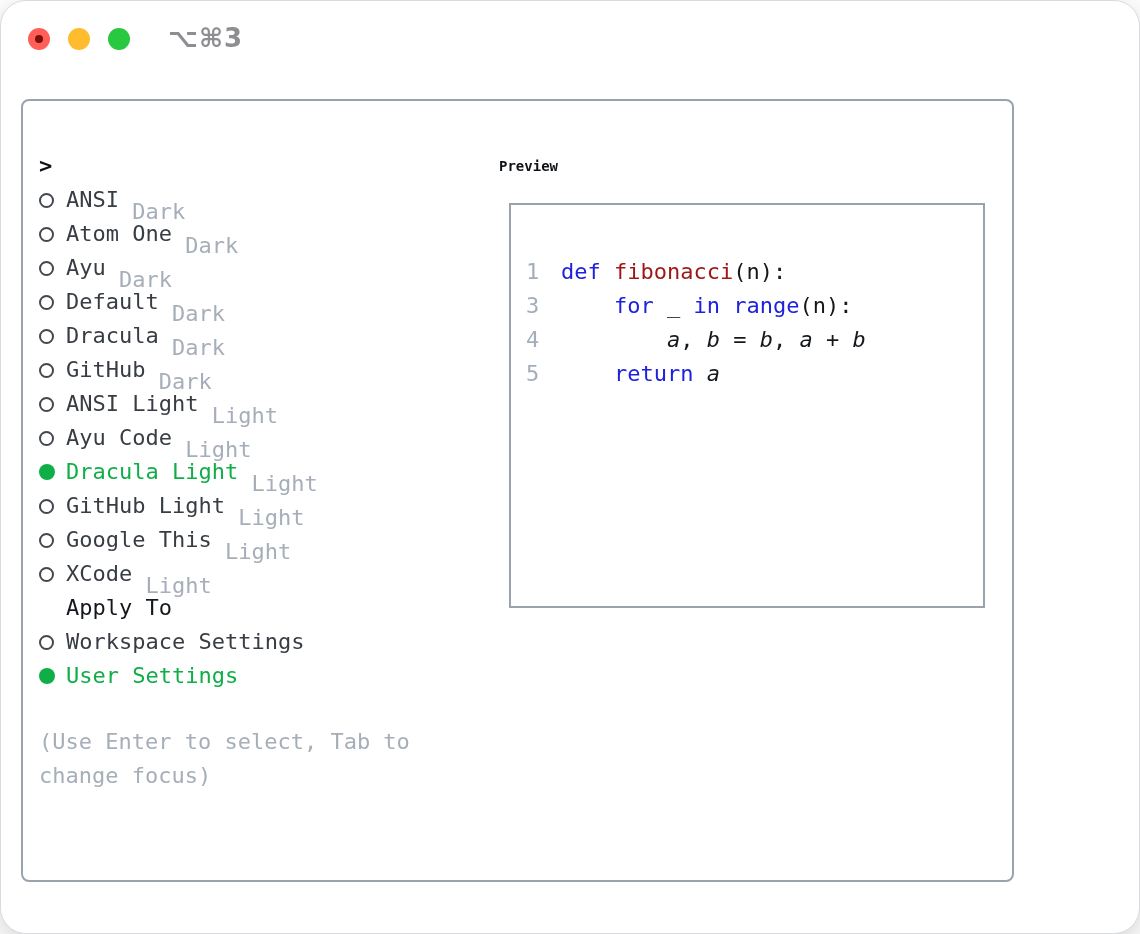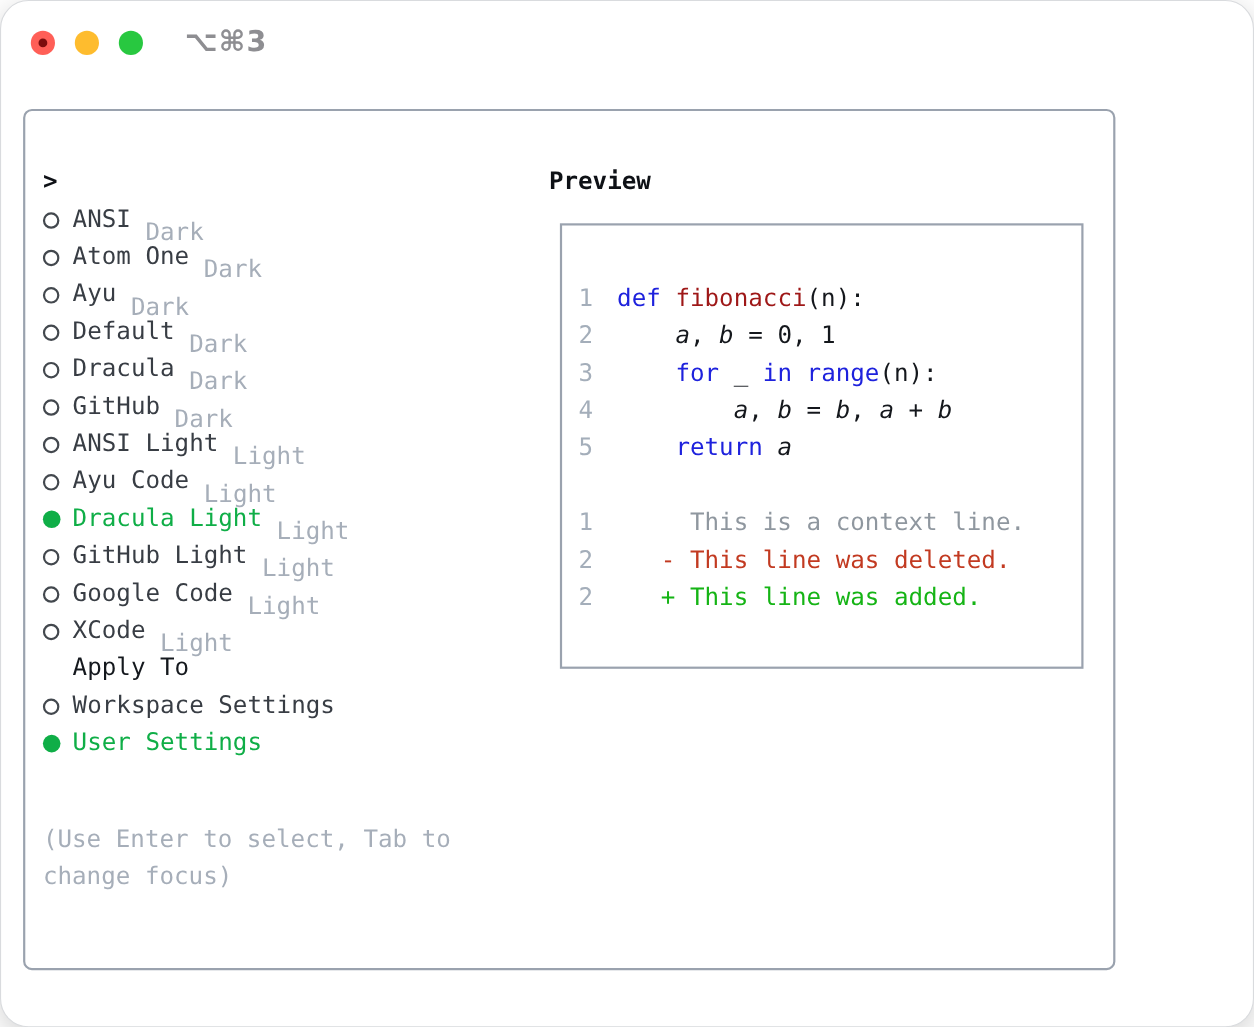--- a/index.html
+++ b/index.html
@@ -32,23 +32,23 @@
   .marker-col{width:27px;flex:none;display:flex;align-items:center;}
   .prompt{font-weight:bold;color:var(--heading-black,#0e1116);}
   .hdr{font-weight:bold;color:var(--heading-black,#0e1116);white-space:pre;}
   .hdr2{color:#14181d;white-space:pre;}
   .circle{width:15px;height:15px;box-sizing:border-box;border:2px solid #43484e;border-radius:50%;}
   .circle.filled{width:16px;height:16px;border:none;background:var(--selected-green,#0fae47);}
   .opt-name{white-space:pre;}
   .opt-variant{white-space:pre;color:var(--muted-gray,#a6aeb9);margin-top:24px;}
   .theme-row.selected .opt-name, .apply-row.selected .opt-name{color:var(--selected-green,#0fae47);}
   .apply-block{}
-  .help{margin-top:54px;max-width:420px;color:var(--muted-gray,#a6aeb9);line-height:34px;}
-  
-  .right-hdr{position:absolute;left:476px;top:48px;font-size:22px;line-height:34px;font-weight:bold;color:var(--heading-black,#0e1116);}
+  .help{margin-top:32px;max-width:420px;color:var(--muted-gray,#a6aeb9);line-height:34px;}
+  
+  .right-hdr{position:absolute;left:476px;top:48px;font-size:14px;line-height:34px;font-weight:bold;color:var(--heading-black,#0e1116);}
   .preview-box{
     position:absolute;left:486px;top:102px;width:476px;height:405px;box-sizing:border-box;
     border:2px solid var(--border-gray,#9aa2ae);
     padding:50px 0 0 15px;font-size:22px;line-height:34px;color:#14171c;overflow:hidden;
   }
   .pline{height:34px;white-space:pre;}
   .pline-gap{height:34px;}
   .lnum{display:inline-block;width:35px;color:var(--line-number-gray,#a4aeba);}
   .tok-kw{color:var(--keyword-blue,#1e22dd);}
   .tok-fn{color:var(--function-red,#9e1717);}
@@ -143,21 +143,21 @@
             <span class="marker-col">
               <span class="circle"></span>
             </span>
             <span class="opt-name">GitHub Light </span>
             <span class="opt-variant">Light</span>
           </div>
           <div class="row theme-row">
             <span class="marker-col">
               <span class="circle"></span>
             </span>
-            <span class="opt-name">Google Code </span>
+            <span class="opt-name">Google This </span>
             <span class="opt-variant">Light</span>
           </div>
           <div class="row theme-row">
             <span class="marker-col">
               <span class="circle"></span>
             </span>
             <span class="opt-name">XCode </span>
             <span class="opt-variant">Light</span>
           </div>
         </div>
@@ -183,27 +183,21 @@
           </div>
       </div>
 
       <div class="help">(Use Enter to select, Tab to change focus)</div>
     </div>
 
     <div class="right-hdr">Preview</div>
     <div class="preview-box">
       <div id="code-lines">
           <div class="pline"><span class="lnum">1</span><span class="tok-kw">def</span><span> </span><span class="tok-fn">fibonacci</span><span>(n):</span></div>
-          <div class="pline"><span class="lnum">2</span><span>    </span><span class="tok-var">a</span><span>, </span><span class="tok-var">b</span><span> = 0, 1</span></div>
           <div class="pline"><span class="lnum">3</span><span>    </span><span class="tok-kw">for</span><span> _ </span><span class="tok-kw">in</span><span> </span><span class="tok-kw">range</span><span>(n):</span></div>
           <div class="pline"><span class="lnum">4</span><span>        </span><span class="tok-var">a</span><span>, </span><span class="tok-var">b</span><span> = </span><span class="tok-var">b</span><span>, </span><span class="tok-var">a</span><span> + </span><span class="tok-var">b</span></div>
           <div class="pline"><span class="lnum">5</span><span>    </span><span class="tok-kw">return</span><span> </span><span class="tok-var">a</span></div>
         </div>
       <div class="pline-gap"></div>
-      <div id="diff-lines">
-          <div class="pline"><span class="lnum">1</span><span class="diff-context">     This is a context line.</span></div>
-          <div class="pline"><span class="lnum">2</span><span class="diff-deleted">   - This line was deleted.</span></div>
-          <div class="pline"><span class="lnum">2</span><span class="diff-added">   + This line was added.</span></div>
-        </div>
     </div>
 
   </div>
 </div>
 
 </body></html>

